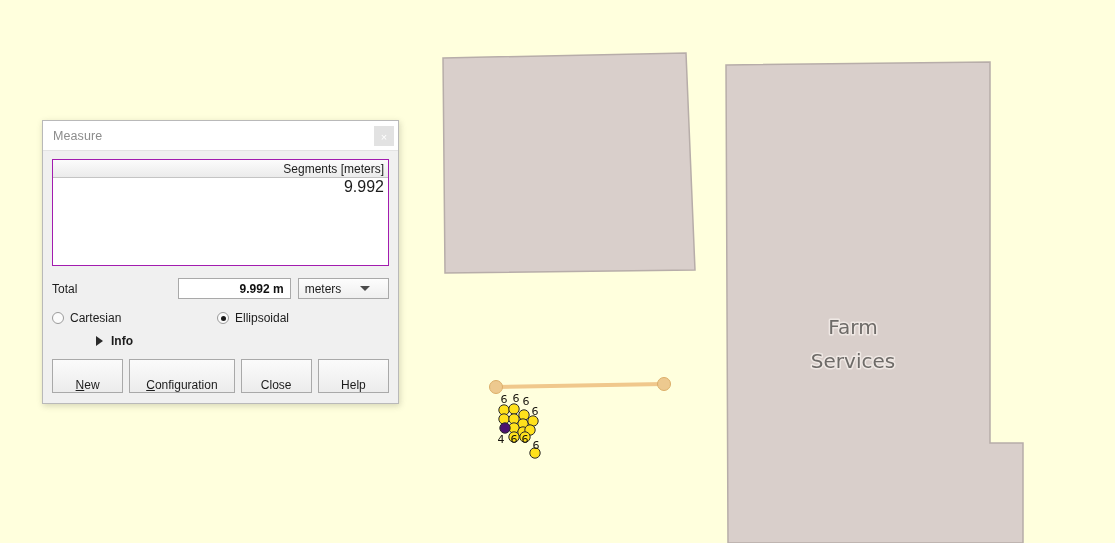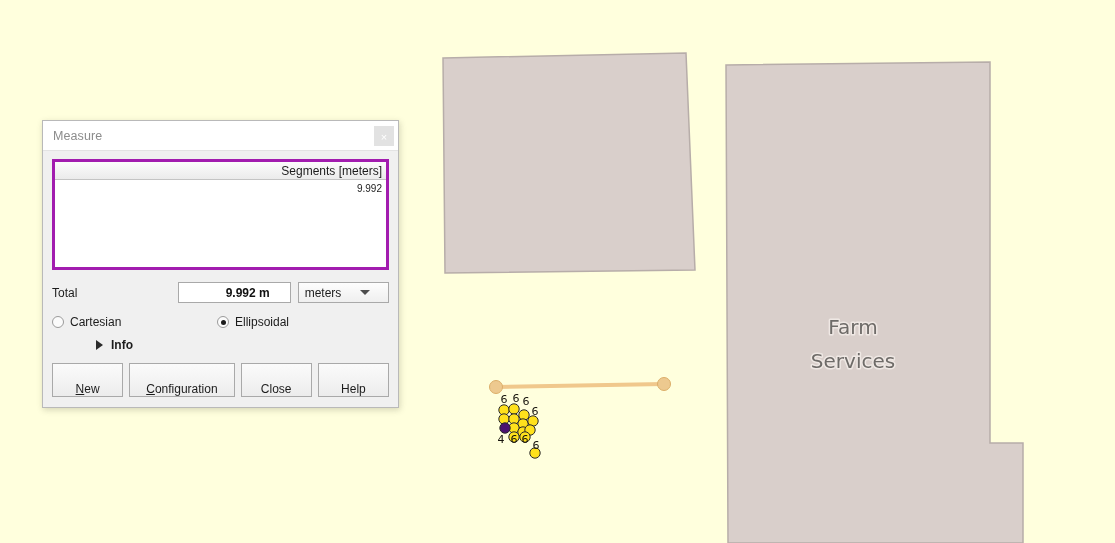--- a/index.html
+++ b/index.html
@@ -82,21 +82,21 @@
     border: none;
     font-family: "Liberation Sans", sans-serif;
   }
 
   .dlg-body {
     padding: 8px 9px 10px 9px;
   }
 
   
   .seg-table {
-    border: 3px solid #a21caf;
+    border: 1px solid #a21caf;
     background: #ffffff;
     margin-bottom: 12px;
   }
   .seg-header {
     background: linear-gradient(#fcfcfc, #ebebeb);
     border-bottom: 1px solid #c4c4c4;
     height: 18px;
     line-height: 18px;
     text-align: right;
     padding: 0 4px;
@@ -104,42 +104,42 @@
     color: #1c1c1c;
     box-sizing: border-box;
   }
   .seg-rows {
     height: 87px;
     background: #ffffff;
   }
   .seg-row {
     text-align: right;
     padding: 1px 4px 0 4px;
-    font-size: 10px;
+    font-size: 16px;
     line-height: 15px;
   }
 
   
   .total-row {
     display: flex;
     align-items: center;
     margin-bottom: 11px;
   }
   .total-label {
     width: 127px;
     font-size: 12px;
   }
   .total-value {
     width: 114px;
     height: 21px;
     line-height: 21px;
     background: #ffffff;
     border: 1px solid #a9a9a9;
     text-align: right;
-    padding-right: 20px;
+    padding-right: 6px;
     font-weight: bold;
     font-size: 12px;
     box-sizing: border-box;
     color: #111;
   }
   .unit-select {
     margin-left: 7px;
     width: 92px;
     height: 21px;
     background: linear-gradient(#fdfdfd, #efefef);

